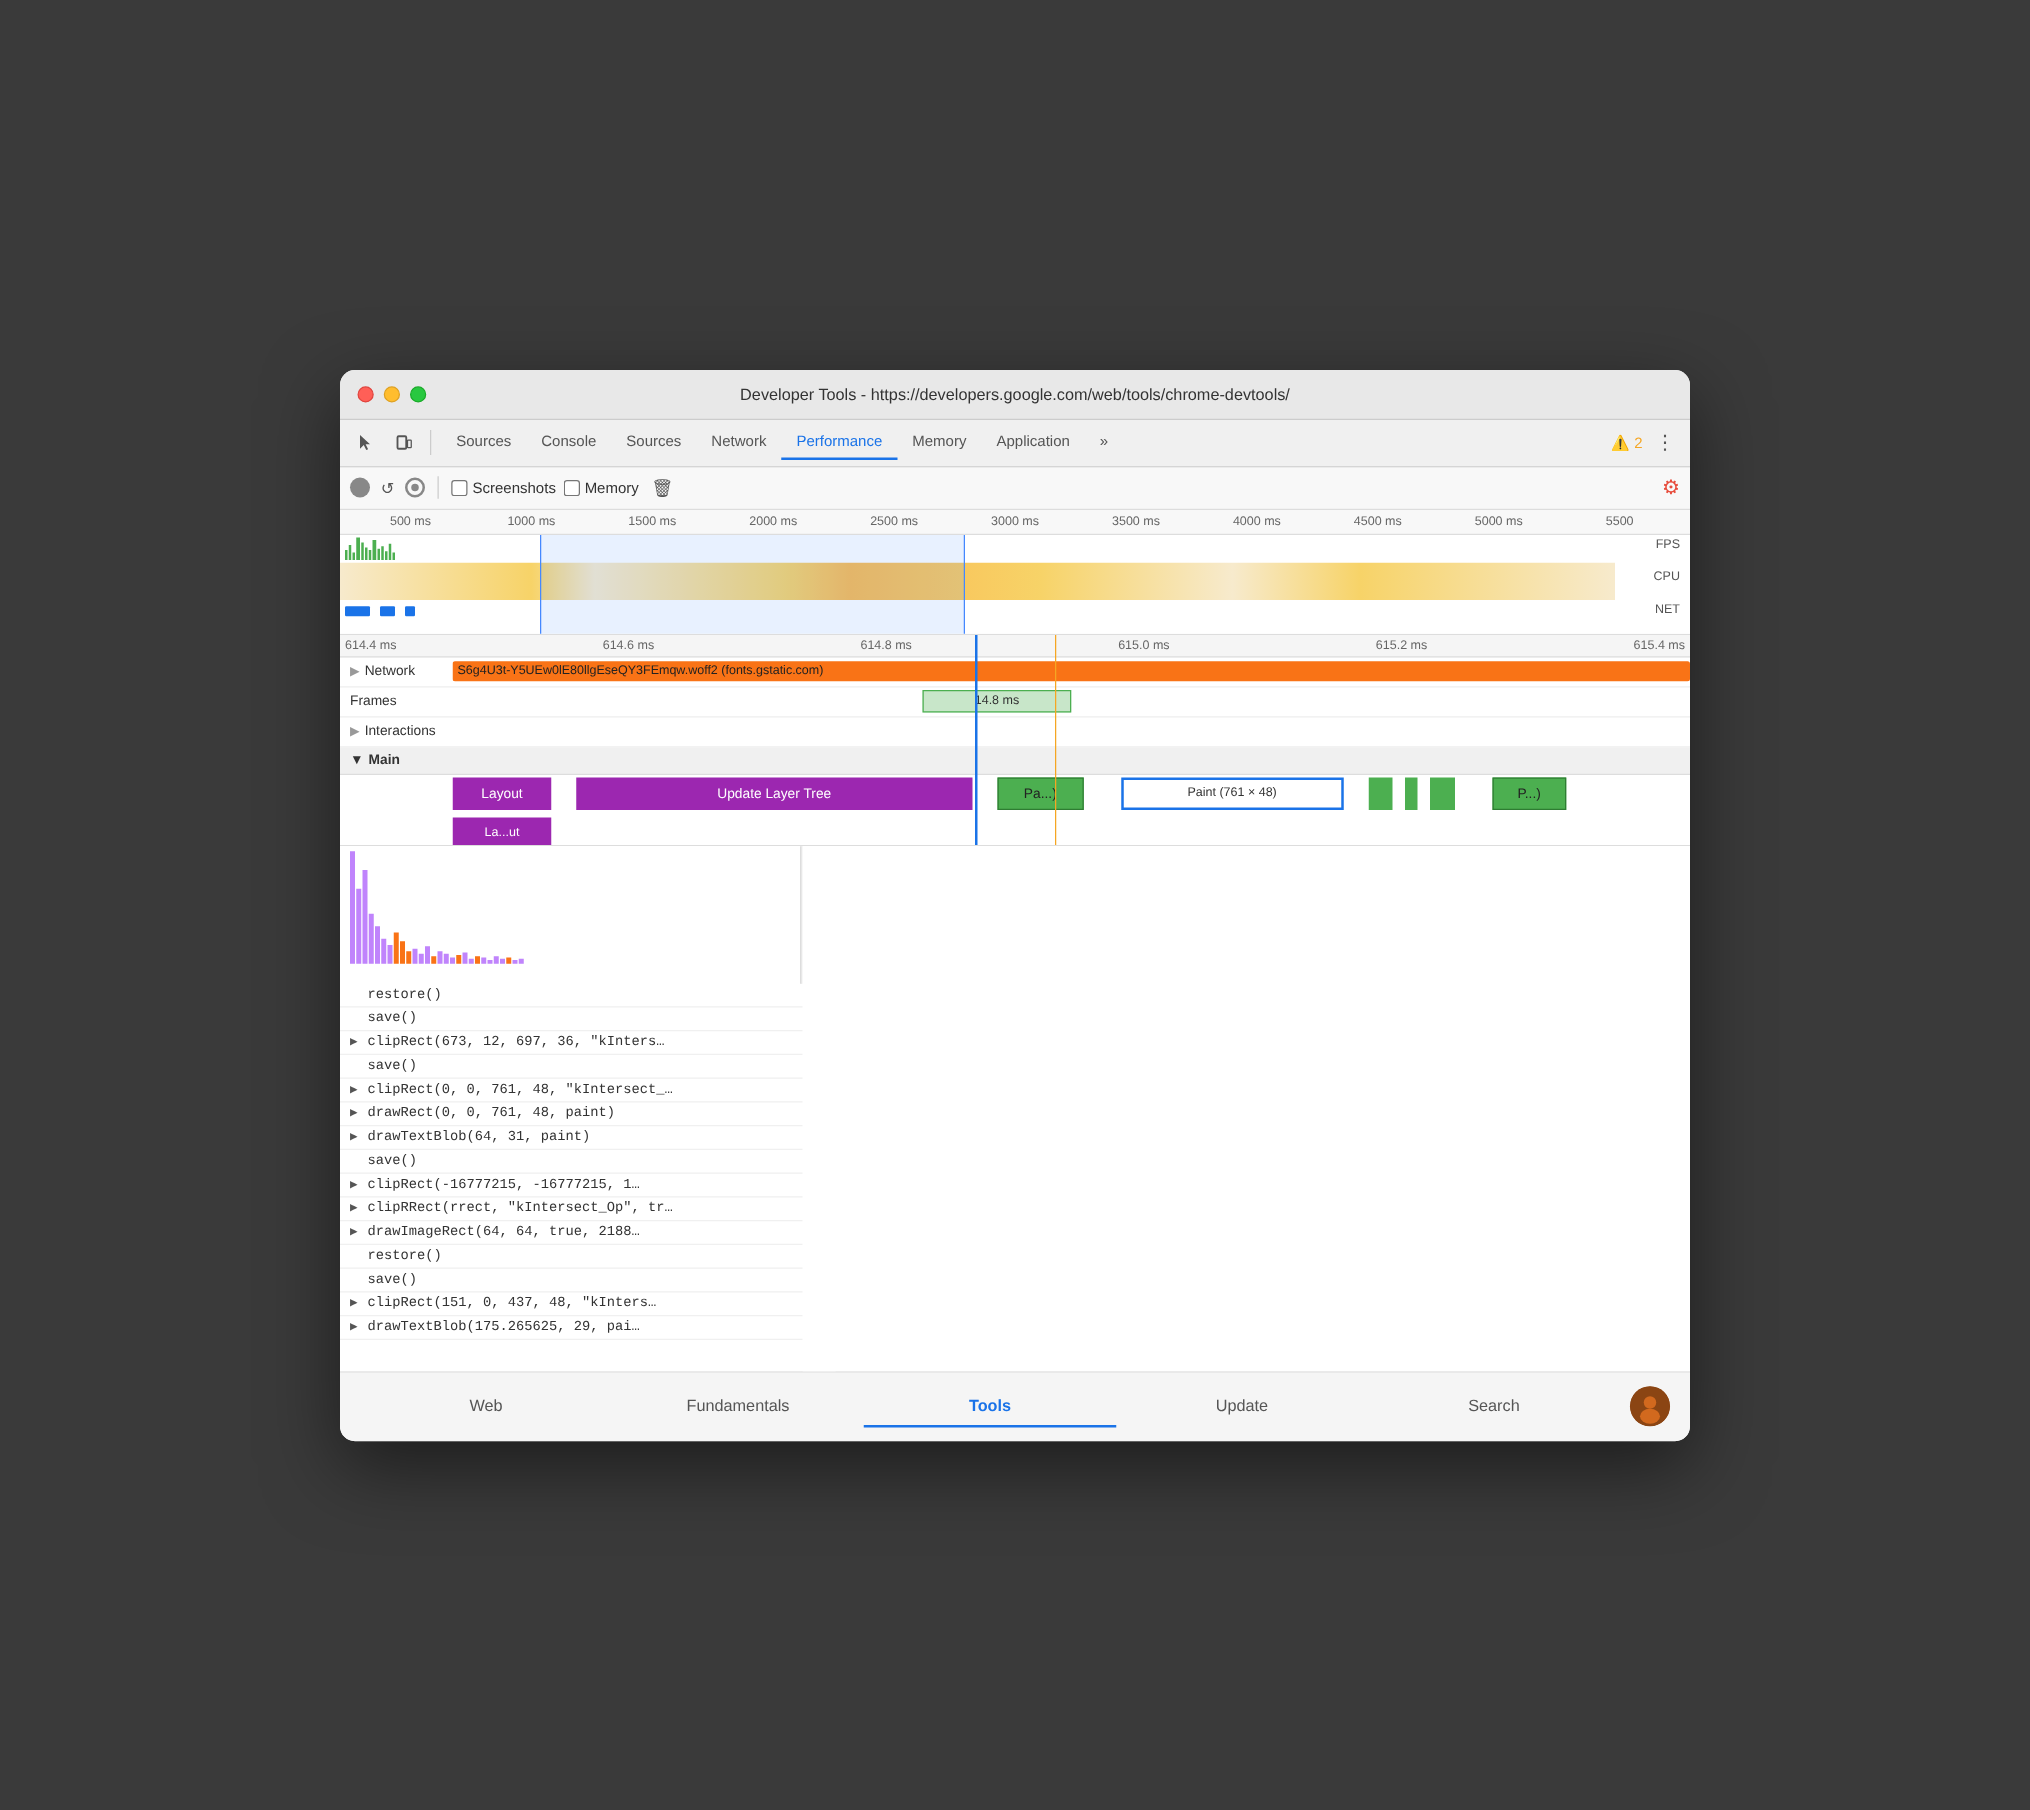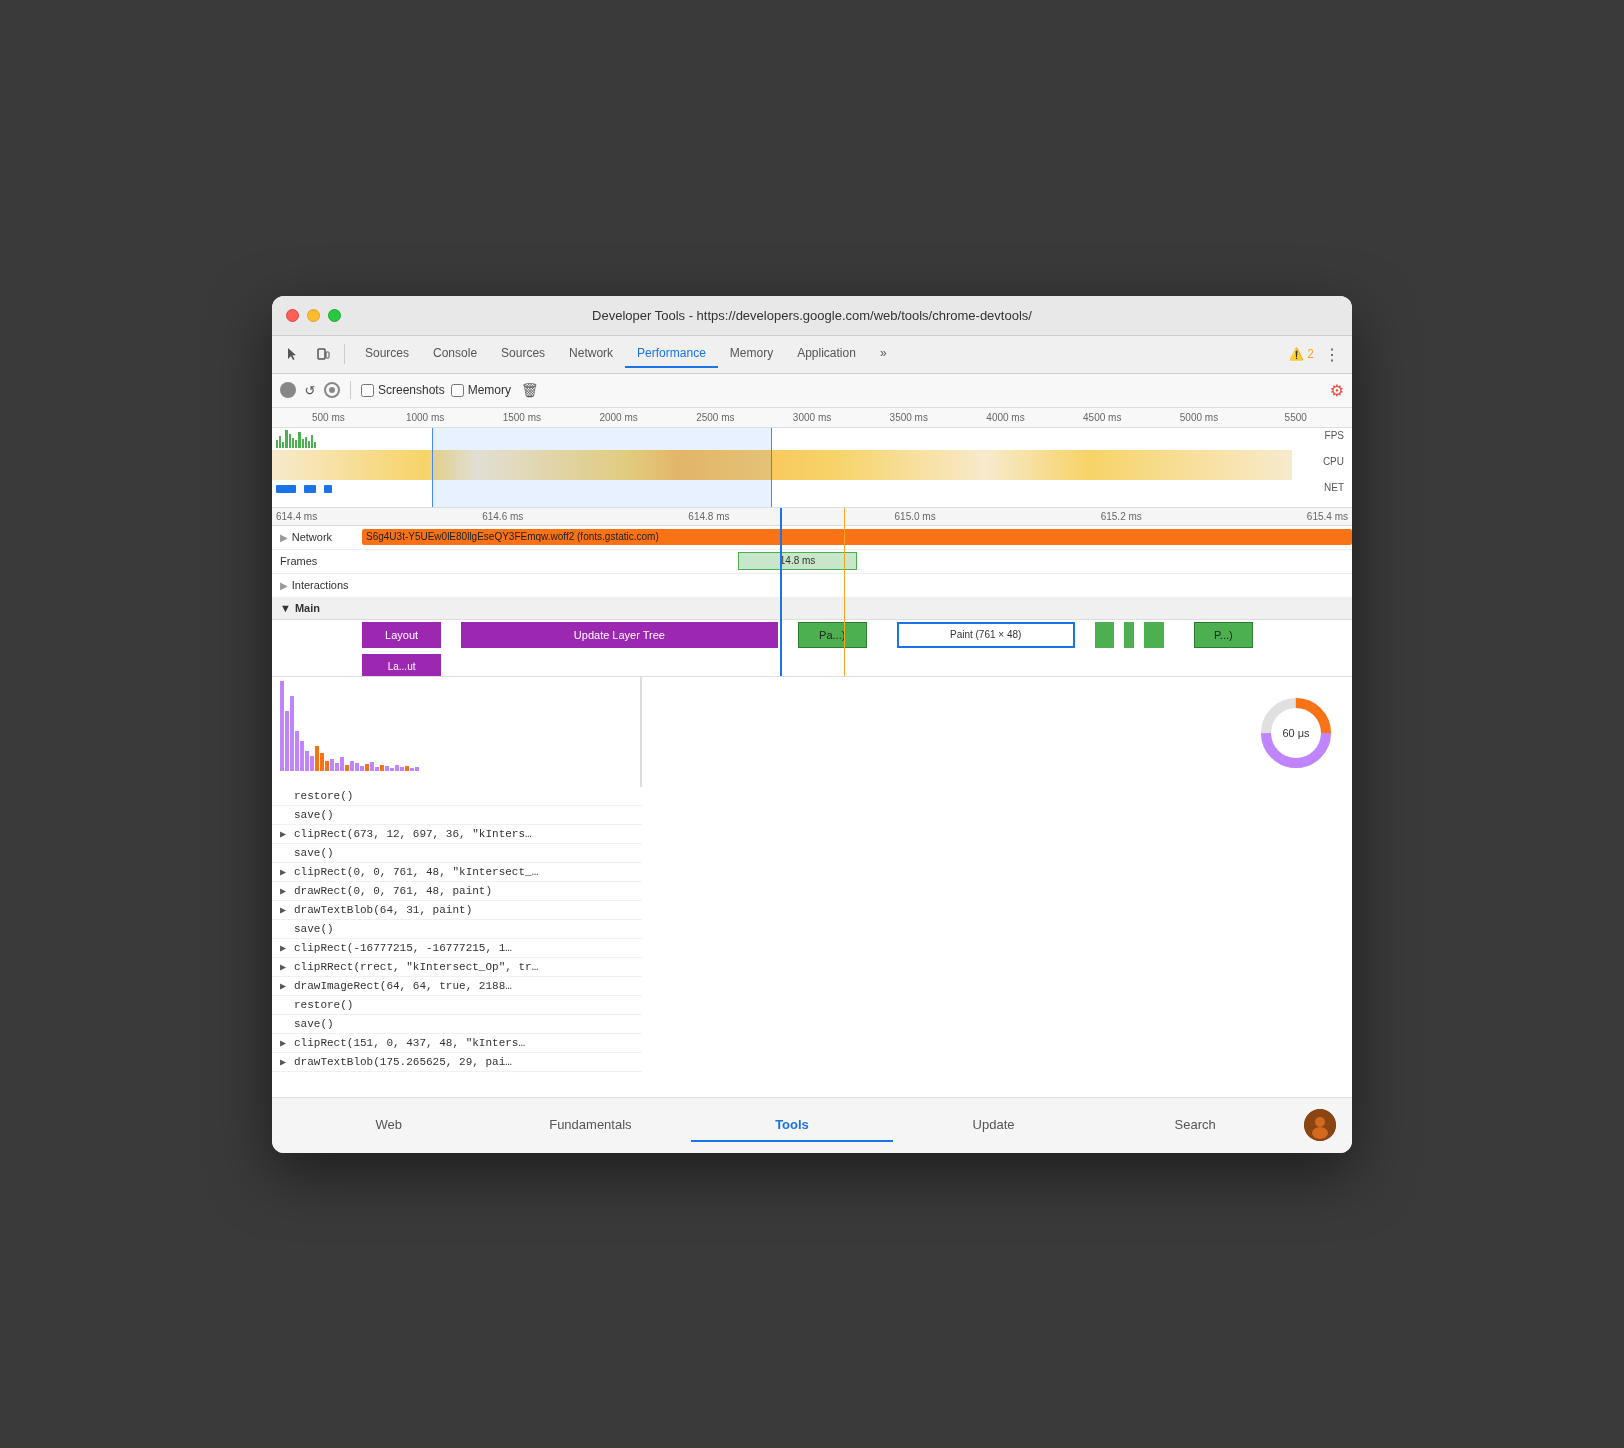--- a/index.html
+++ b/index.html
@@ -744,33 +744,20 @@
             <span>clipRect(151, 0, 437, 48, "kInters…</span>
           </div>
           <div class="cmd-item">
             <span class="cmd-expand">▶</span>
             <span>drawTextBlob(175.265625, 29, pai…</span>
           </div>
         </div>
       </div>
 
       <div class="preview-pane">
-        <div class="donut-container">
-          <div class="donut-chart">
-            <svg width="80" height="80" viewBox="0 0 80 80">
-
-              <circle cx="40" cy="40" r="30" fill="none" stroke="#e0e0e0" stroke-width="10"></circle>
-
-              <circle cx="40" cy="40" r="30" fill="none" stroke="#f97316" stroke-width="10" stroke-dasharray="47 141" stroke-dashoffset="0" transform="rotate(-90 40 40)"></circle>
-
-              <circle cx="40" cy="40" r="30" fill="none" stroke="#c084fc" stroke-width="10" stroke-dasharray="94 94" stroke-dashoffset="-47" transform="rotate(-90 40 40)"></circle>
-            </svg>
-            <div class="donut-label">60 μs</div>
-          </div>
-        </div>
 
         <div style="flex:1;background:white;"></div>
       </div>
     </div>
   </div>
 
   <div class="browser-navbar">
     <div class="nav-tab">Web</div>
     <div class="nav-tab">Fundamentals</div>
     <div class="nav-tab active">Tools</div>

